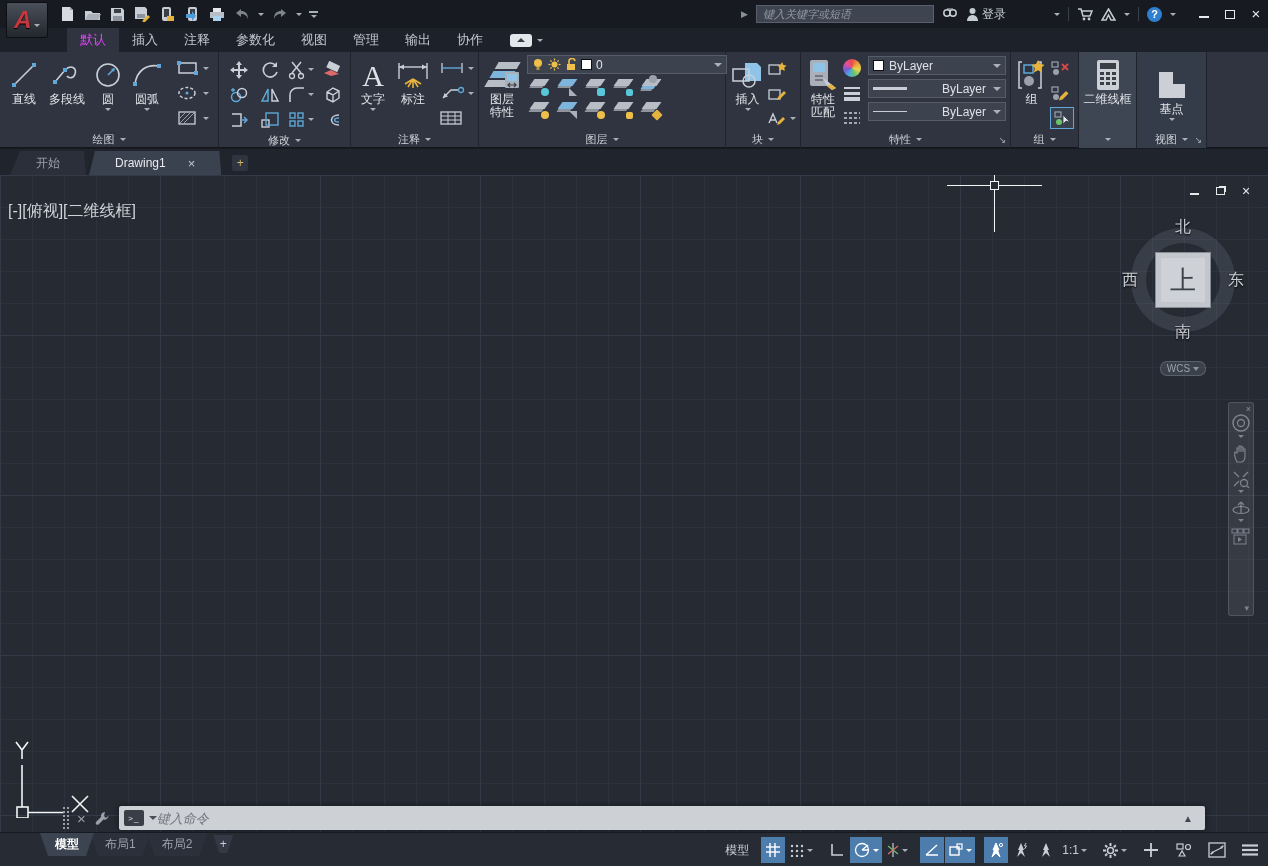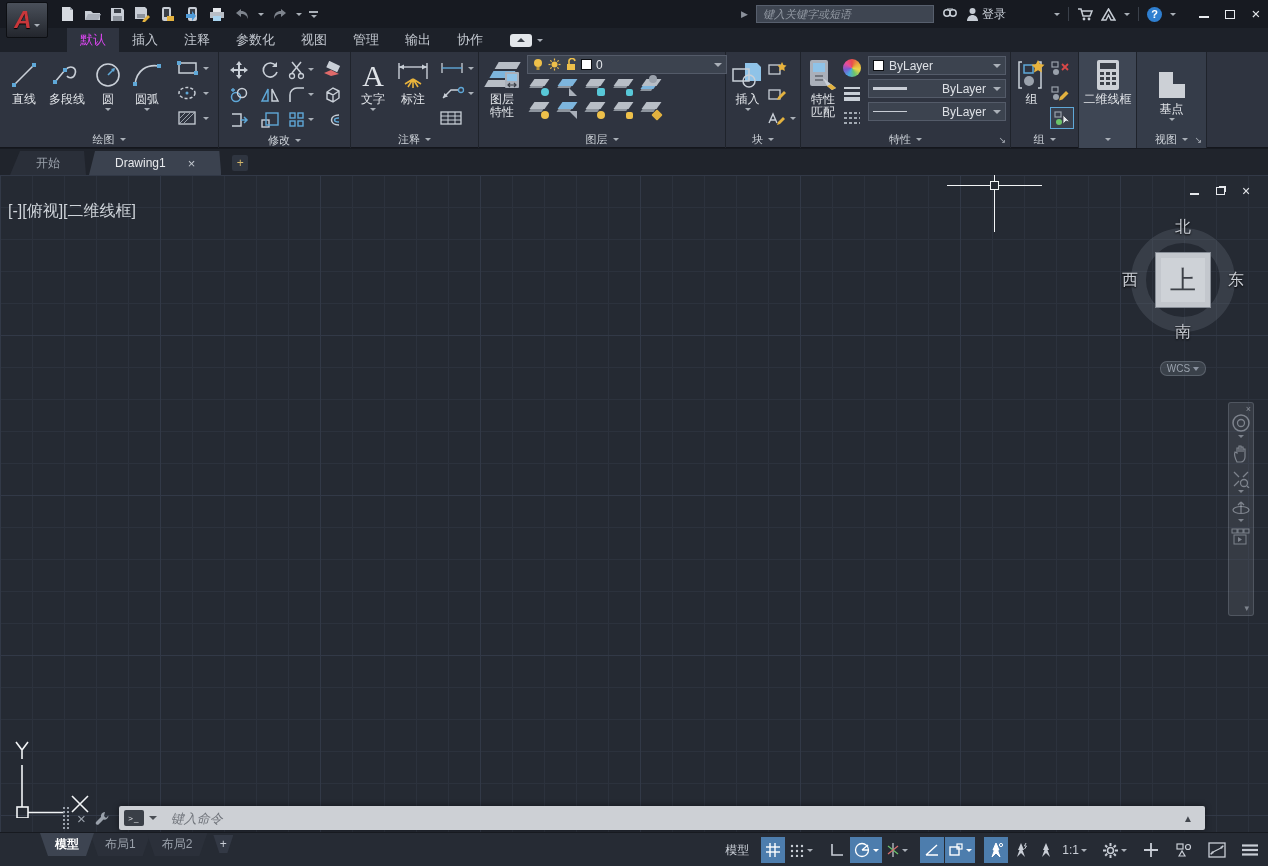--- a/index.html
+++ b/index.html
@@ -116,21 +116,21 @@
   .ch-box { position:absolute; left:990px; top:6px; width:9px; height:9px; border:1px solid #f2f4f6; background:#252a33; }
 
   
   .cmdbar { position:absolute; left:62px; top:630px; width:1143px; height:26px; display:flex; align-items:center; }
   .cmd-grip { width:9px; height:24px; margin-right:4px; background-image:radial-gradient(#9aa1ab 1px, transparent 1.3px); background-size:4px 4px; }
   .cmd-x { color:#9aa1ab; font-size:15px; margin:0 6px 0 2px; }
   .cmd-wrench { margin:0 8px 0 2px; }
   .cmd-input { flex:1; height:24px; background:#cdd0d5; border-radius:2px; display:flex; align-items:center; box-shadow:0 0 6px rgba(0,0,0,0.45); }
   .cmd-chip { width:20px; height:16px; margin-left:5px; background:#3a3f47; border-radius:2px; color:#e8eaee; font-size:8px; display:flex; align-items:center; justify-content:center; letter-spacing:1px; }
   .cmd-caret { margin-left:5px; border-top-color:#4a4e55; }
-  .cmd-text { flex:1; margin-left:14px; background:transparent; border:none; outline:none; font-size:13px; font-style:italic; color:#3f434a; font-family:"Liberation Sans",sans-serif; }
+  .cmd-text { flex:1; background:transparent; border:none; outline:none; font-size:13px; font-style:italic; color:#3f434a; font-family:"Liberation Sans",sans-serif; }
   .cmd-text::placeholder { color:#71757c; font-style:italic; }
   .cmd-up { color:#42464d; font-size:10px; margin-right:12px; }
 
   
   .statusbar { position:absolute; bottom:0; left:0; width:100%; height:34px; background:#262b34; border-top:1px solid #171a20; }
   .ltabs { position:absolute; left:40px; top:0; display:flex; align-items:flex-start; }
   .ltab { height:23px; padding:0 15px; display:flex; align-items:center; font-size:12px; color:#9aa1ab; background:#2b303a; clip-path:polygon(0 0, 100% 0, calc(100% - 8px) 100%, 8px 100%); margin-right:-4px; }
   .ltab.active { background:#3d4451; color:#fff; font-weight:bold; z-index:2; }
   .ltab-add { width:20px; height:18px; margin:2px 0 0 10px; background:#333945; clip-path:polygon(0 0, 100% 0, calc(100% - 6px) 100%, 6px 100%); color:#c9ced6; font-size:12px; display:flex; align-items:center; justify-content:center; }
   .sb-right { position:absolute; right:6px; top:4px; height:26px; display:flex; align-items:center; gap:1px; }

